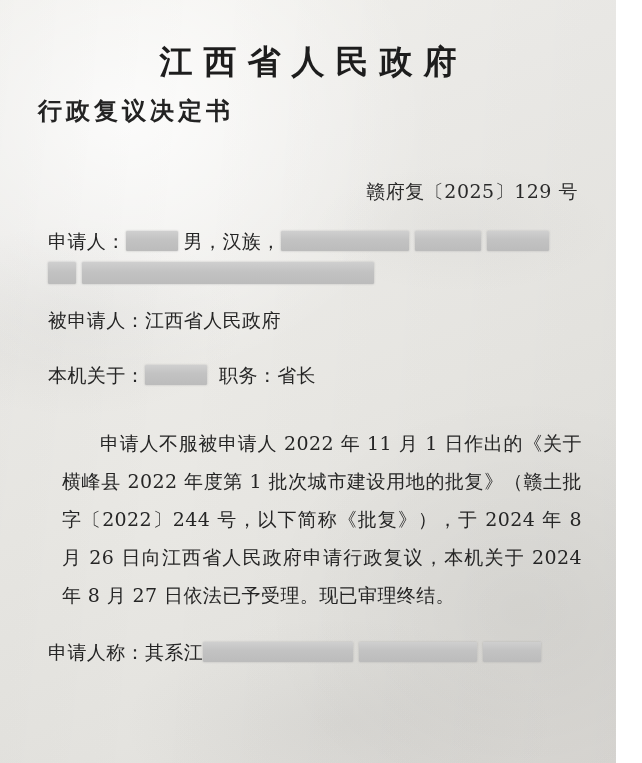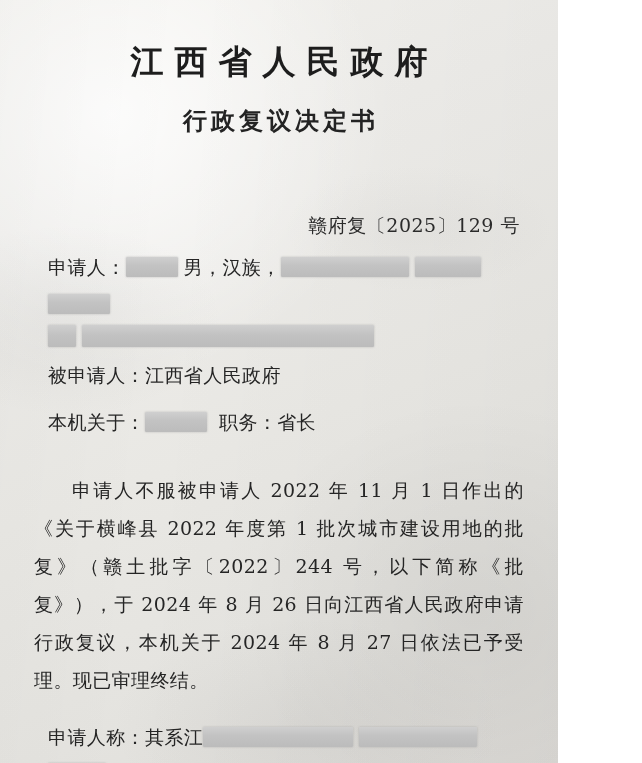--- a/index.html
+++ b/index.html
@@ -9,21 +9,21 @@
   body {
     width: 642px;
     height: 763px;
     overflow: hidden;
     font-family: "DejaVu Serif", "Liberation Serif", serif;
     background: #ffffff;
   }
 
   #page {
     position: relative;
-    width: 558px;
+    width: 616px;
     height: 763px;
     background:
       radial-gradient(ellipse 70% 50% at 20% 15%, rgba(255,255,255,0.85), rgba(0,0,0,0) 70%),
       radial-gradient(ellipse 60% 40% at 85% 80%, rgba(0,0,0,0.05), rgba(0,0,0,0) 70%),
       linear-gradient(160deg, #f3f2ee 0%, #eeedea 25%, #e9e8e4 55%, #e4e3df 80%, #dedcd8 100%);
     overflow: hidden;
   }
 
   
   #page::before {
@@ -49,58 +49,58 @@
     font-size: 33px;
     font-weight: bold;
     letter-spacing: 11px;
     color: #1d1d1d;
     margin-top: 40px;
     text-indent: 11px;
     font-family: "DejaVu Serif", "Liberation Serif", serif;
   }
 
   .doc-subtitle {
-    text-align: center;
     font-size: 24px;
     font-weight: bold;
     letter-spacing: 4px;
     color: #232323;
-    margin-top: 20px;
+    margin-top: 10px;
     text-indent: 4px;
   }
 
   .doc-number {
     text-align: right;
     font-size: 19px;
     color: #2a2a2a;
-    margin-top: 76px;
+    margin-top: 52px;
     padding-right: 4px;
     letter-spacing: 0.5px;
   }
 
   .para {
     font-size: 19px;
     color: #252525;
     line-height: 1.95;
     letter-spacing: 0.4px;
   }
 
   .label-line {
-    margin-top: 10px;
+    margin-top: 18px;
     padding-left: 14px;
   }
 
   .label-line.first {
   }
 
   .body-para {
     margin-top: 30px;
     text-align: justify;
     text-indent: 38px;
     line-height: 2.0;
+    margin-left: 28px;
   }
 
   .request-line {
     margin-top: 16px;
     padding-left: 14px;
     line-height: 1.9;
   }
 
   .claim-line {
     margin-top: 20px;

